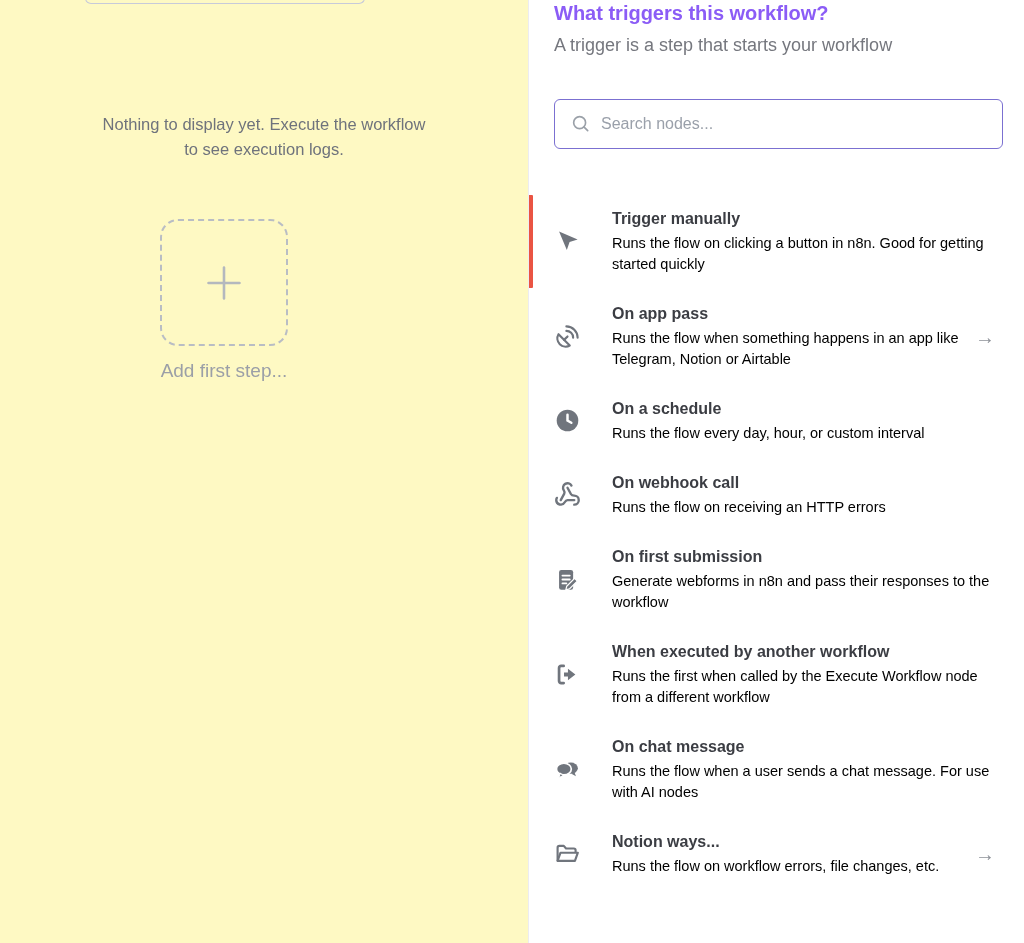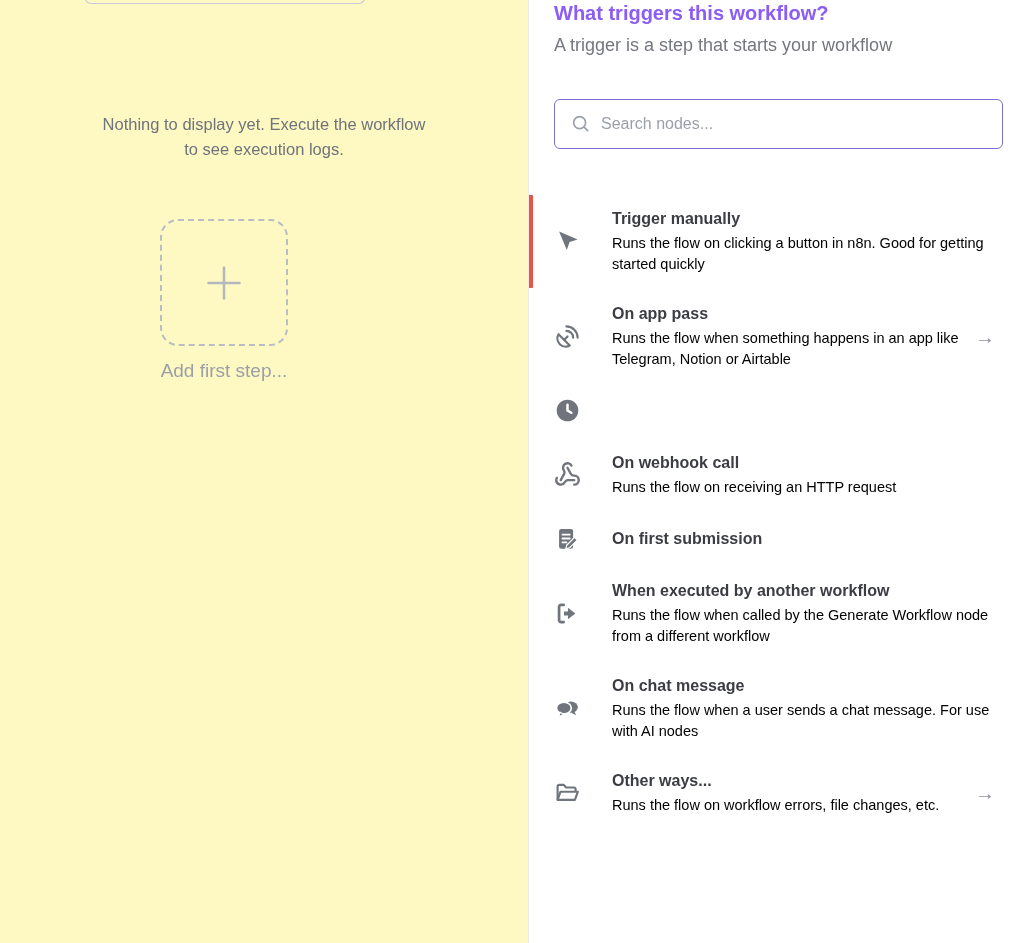--- a/index.html
+++ b/index.html
@@ -142,59 +142,64 @@
         <span class="item-arrow">→</span>
       </div>
 
       <div class="trigger-item">
         <div class="item-icon">
           <svg viewBox="0 0 24 24">
             <circle cx="12" cy="12" r="9.6" fill="#70757d"></circle>
             <path d="M12 6.8V12l3.4 2" stroke="#ffffff" stroke-width="2.2" stroke-linecap="round" fill="none"></path>
           </svg>
         </div>
+        <div class="item-text">
+          <div class="item-title">On a schedule</div>
+          <div class="item-desc">Runs the flow every day, hour, or custom interval</div>
+        </div>
       </div>
 
       <div class="trigger-item">
         <div class="item-icon">
           <svg viewBox="0 0 24 24" fill="none" stroke="#70757d" stroke-width="2.1" stroke-linecap="round" stroke-linejoin="round">
             <path d="M18 16.98h-5.99c-1.1 0-1.95.94-2.48 1.9A4 4 0 0 1 2 17c.01-.7.2-1.4.57-2"></path>
             <path d="m6 17 3.13-5.78c.53-.97.1-2.18-.5-3.1a4 4 0 1 1 6.89-4.06"></path>
             <path d="m12 6 3.13 5.73C15.66 12.7 16.9 13 18 13a4 4 0 0 1 0 8"></path>
           </svg>
         </div>
         <div class="item-text">
           <div class="item-title">On webhook call</div>
-          <div class="item-desc">Runs the flow on receiving an HTTP request</div>
+          <div class="item-desc">Runs the flow on receiving an HTTP errors</div>
         </div>
       </div>
 
       <div class="trigger-item">
         <div class="item-icon">
           <svg viewBox="0 0 24 24">
             <rect x="4.5" y="3.5" width="12.5" height="17.5" rx="2" fill="#70757d"></rect>
             <path d="M7.5 8.5h6.5M7.5 12h6.5M7.5 15.5h3.5" stroke="#ffffff" stroke-width="1.6" stroke-linecap="round" fill="none"></path>
             <path d="M11.3 18l7-7 2.4 2.4-7 7-3.2.8z" fill="#70757d" stroke="#ffffff" stroke-width="1.1"></path>
           </svg>
         </div>
         <div class="item-text">
           <div class="item-title">On first submission</div>
+          <div class="item-desc">Generate webforms in n8n and pass their responses to the workflow</div>
         </div>
       </div>
 
       <div class="trigger-item">
         <div class="item-icon">
           <svg viewBox="0 0 24 24">
             <path d="M8.6 4.4H6.3a1.8 1.8 0 0 0-1.8 1.8v11.6a1.8 1.8 0 0 0 1.8 1.8h2.3" fill="none" stroke="#70757d" stroke-width="2.4" stroke-linecap="round"></path>
             <path d="M12.4 6.9l6.6 5.1-6.6 5.1v-3.4H8.9v-3.4h3.5z" fill="#70757d"></path>
           </svg>
         </div>
         <div class="item-text">
           <div class="item-title">When executed by another workflow</div>
-          <div class="item-desc">Runs the flow when called by the Generate Workflow node from a different workflow</div>
+          <div class="item-desc">Runs the first when called by the Execute Workflow node from a different workflow</div>
         </div>
       </div>
 
       <div class="trigger-item">
         <div class="item-icon">
           <svg viewBox="0 0 24 24">
             <ellipse cx="15" cy="10.8" rx="6.2" ry="5" fill="#70757d"></ellipse>
             <path d="M18.2 14.4l1.3 3.6-4-2.3z" fill="#70757d"></path>
             <ellipse cx="8.8" cy="11.6" rx="6.6" ry="5.2" fill="#70757d" stroke="#ffffff" stroke-width="1.5"></ellipse>
             <path d="M5.6 15.4L4.1 19.3l4.4-2z" fill="#70757d" stroke="#ffffff" stroke-width="1"></path>
@@ -207,21 +212,21 @@
       </div>
 
       <div class="trigger-item">
         <div class="item-icon">
           <svg viewBox="0 0 24 24" fill="none" stroke="#70757d" stroke-width="1.9" stroke-linecap="round" stroke-linejoin="round">
             <path d="M3.2 18.5V6.8c0-.9.7-1.6 1.6-1.6h3.9l2 2.4h6.9c.9 0 1.6.7 1.6 1.6v1.3"></path>
             <path d="M3.2 18.5l2.6-7.2h15.4l-2.6 7.2z"></path>
           </svg>
         </div>
         <div class="item-text">
-          <div class="item-title">Other ways...</div>
+          <div class="item-title">Notion ways...</div>
           <div class="item-desc">Runs the flow on workflow errors, file changes, etc.</div>
         </div>
         <span class="item-arrow">→</span>
       </div>
 
     </div>
 
   </div>
 </div>
 

